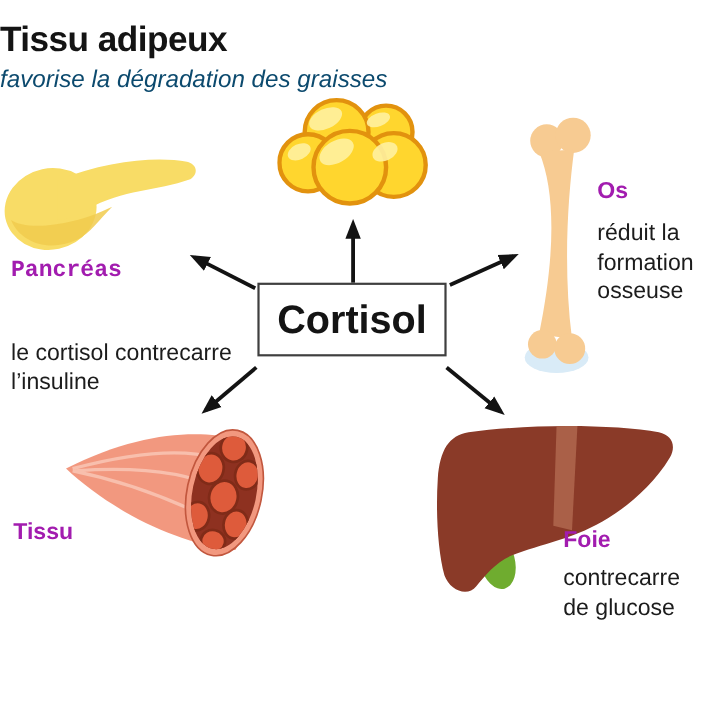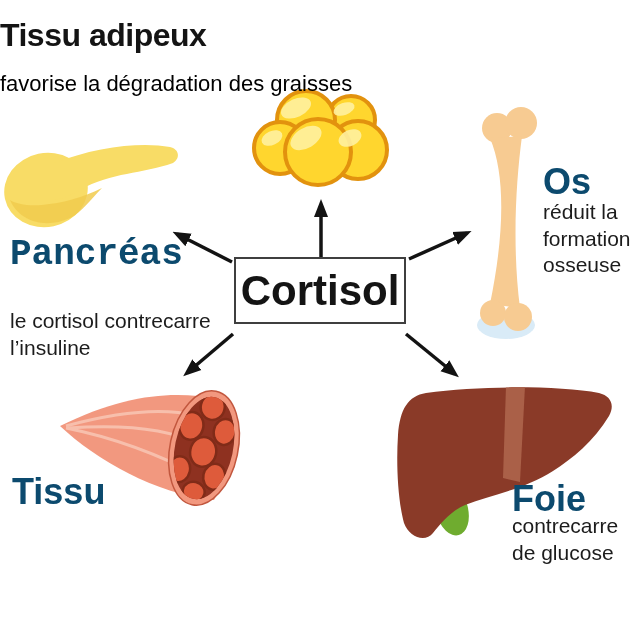--- a/index.html
+++ b/index.html
@@ -4,27 +4,27 @@
 <style>
   html,body{margin:0;padding:0;}
   body{width:640px;height:640px;overflow:hidden;background:#ffffff;
        font-family:"Liberation Sans","DejaVu Sans",sans-serif;color:#191919;}
   .canvas{position:relative;width:640px;height:640px;background:#ffffff;}
   .abs{position:absolute;}
   .icon{position:absolute;z-index:2;}
   .arrows{position:absolute;left:0;top:0;z-index:3;}
   .header{position:absolute;left:0;top:18px;width:640px;z-index:4;}
   .title{font-size:32px;font-weight:bold;letter-spacing:-0.5px;color:#141414;line-height:1.1;}
-  .subtitle{font-size:22px;margin-top:18px;color:#000000;}
-  .organ-name{font-size:36px;font-weight:bold;color:#0c4a6e;line-height:1.05;z-index:4;}
+  .subtitle{font-size:22px;margin-top:6px;color:#0c4a6e;font-style:italic;}
+  .organ-name{font-size:21px;font-weight:bold;color:#a21caf;line-height:1.05;z-index:4;}
   .organ-desc{font-size:21px;line-height:26.5px;color:#1c1c1c;z-index:4;}
   .center-box{position:absolute;left:234px;top:257px;width:172px;height:67px;
       background:#ffffff;border:2px solid #3f3f3f;z-index:6;
       display:flex;align-items:center;justify-content:center;box-sizing:border-box;}
-  .center-label{font-size:42px;font-weight:bold;color:#141414;}
+  .center-label{font-size:36px;font-weight:bold;color:#141414;}
   .name-pancreas{left:10px;top:236px;font-family:Liberation Mono, monospace;}
   .desc-pancreas{left:10px;top:272px;width:240px;margin-top:36px;}
   .name-bone{left:543px;top:163px;}
   .desc-bone{left:543px;top:199px;width:99px;}
   .name-muscle{left:12px;top:473px;}
   .desc-muscle{left:12px;top:512px;width:300px;}
   .name-liver{left:512px;top:480px;}
   .desc-liver{left:512px;top:513px;width:122px;}
 </style>
 </head>

